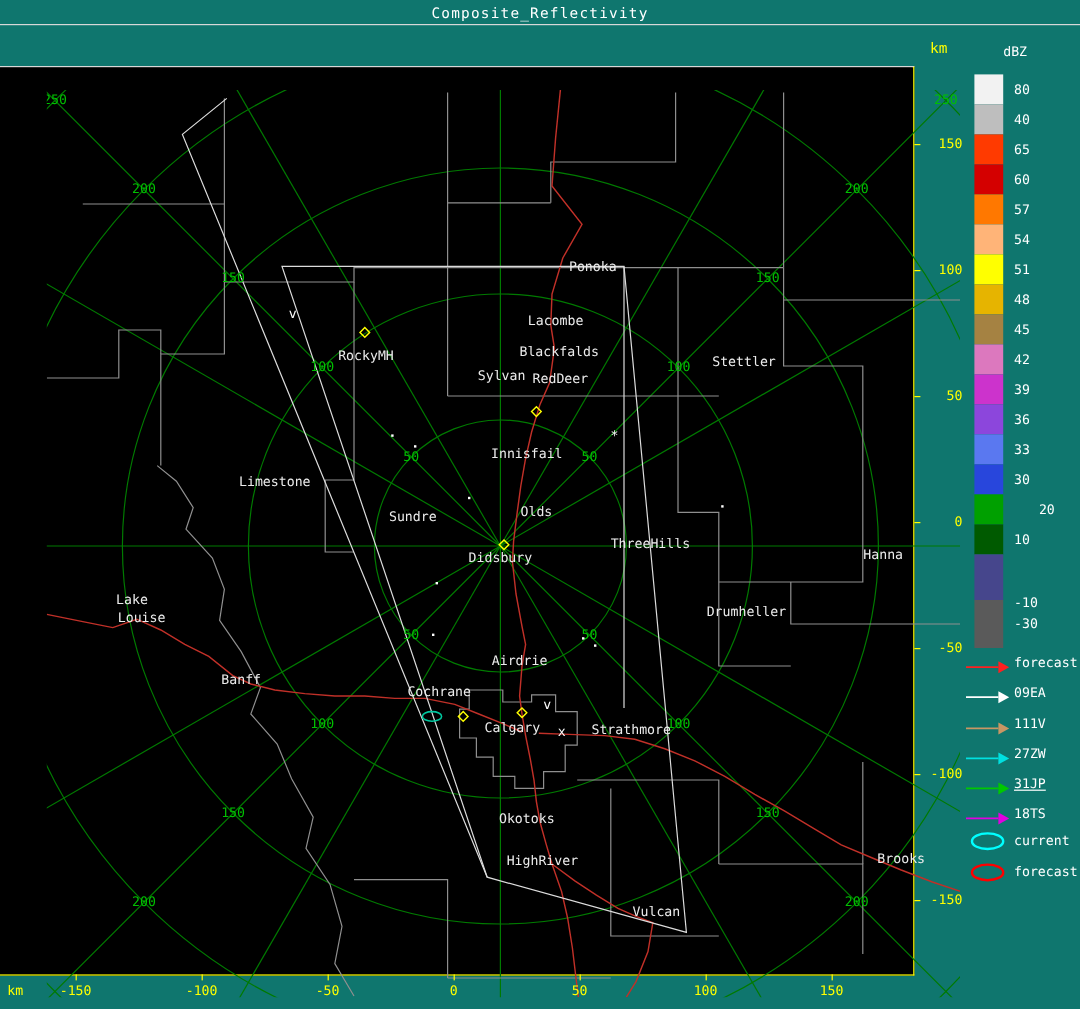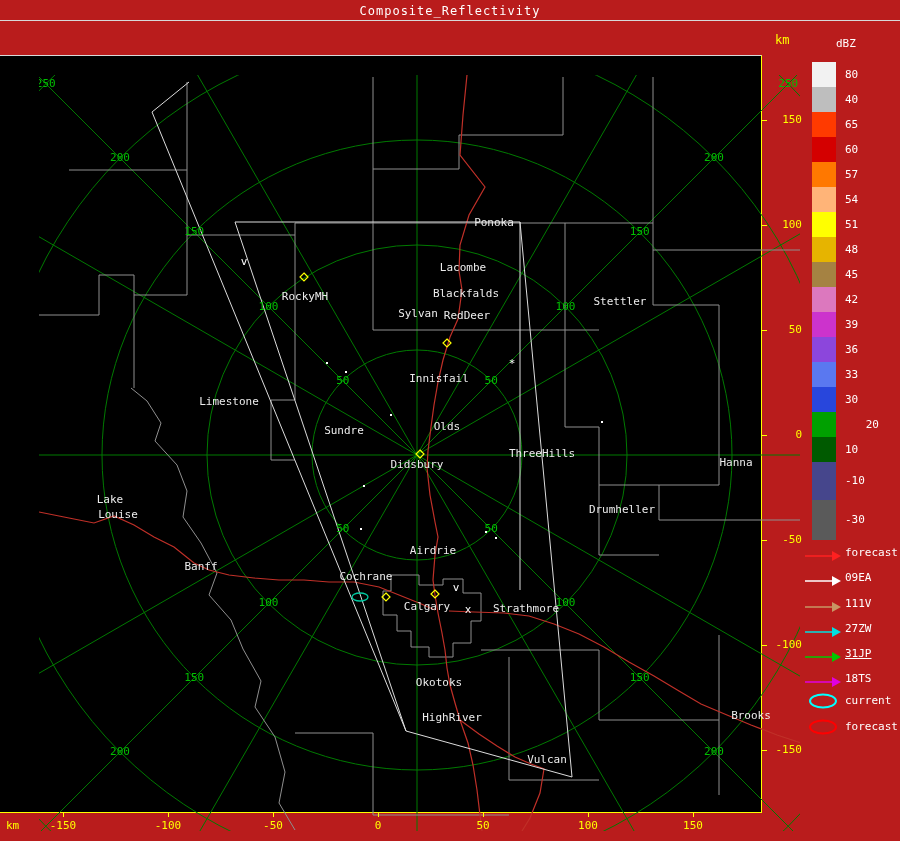--- a/index.html
+++ b/index.html
@@ -1,16 +1,16 @@
 <!DOCTYPE html>
 <html><head>
 <meta charset="utf-8">
 <style>
   html,body{margin:0;padding:0;background:#000;}
-  #root{position:relative;width:900px;height:841px;background:#b91c1c;overflow:hidden;
+  #root{position:relative;width:900px;height:841px;background:#0f766e;overflow:hidden;
         font-family:"DejaVu Sans Mono","Liberation Mono",monospace;}
   .abs{position:absolute;white-space:pre;}
   #titlebar{left:0;top:4px;width:900px;text-align:center;color:#ffffff;font-size:12px;letter-spacing:1px;}
   #title-rule{left:0;top:20px;width:900px;height:1px;background:#d8d8d8;}
   #timestamp{left:8px;top:33px;color:#ffff00;font-size:12px;}
   #km-top-right{left:775px;top:33px;color:#ffff00;font-size:12px;}
   #plot{left:0;top:55px;width:761px;height:756px;border-top:1px solid #d8d8d8;
         border-right:1px solid #ffff00;border-bottom:1px solid #ffff00;background:#000;}
   #bottom-axis{left:0;top:812px;width:762px;height:29px;}
   #right-axis{left:762px;top:55px;width:50px;height:757px;}
@@ -186,21 +186,21 @@
       <div class="swlab" style="top: 342.5px;">36</div>
       <div class="swatch" style="top: 362px; height: 25px; background: rgb(90, 120, 240);"></div>
       <div class="swlab" style="top: 367.5px;">33</div>
       <div class="swatch" style="top: 387px; height: 25px; background: rgb(40, 70, 220);"></div>
       <div class="swlab" style="top: 392.5px;">30</div>
       <div class="swatch" style="top: 412px; height: 25px; background: rgb(0, 160, 0);"></div>
       <div class="swlab" style="top: 417.5px; text-align: right;">20</div>
       <div class="swatch" style="top: 437px; height: 25px; background: rgb(0, 90, 0);"></div>
       <div class="swlab" style="top: 442.5px;">10</div>
       <div class="swatch" style="top: 462px; height: 38px; background: rgb(70, 70, 140);"></div>
-      <div class="swlab" style="top: 474px;">-10</div>
+      <div class="swlab" style="top: 496px;">-10</div>
       <div class="swatch" style="top: 500px; height: 40px; background: rgb(90, 90, 90);"></div>
       <div class="swlab" style="top: 513px;">-30</div>
     </div>
   <div id="legend">
       <div class="legicon" style="top: 547px; width: 38px; height: 12px;"><svg width="38" height="12">
           <line x1="1" y1="6" x2="28" y2="6" stroke="#ff2020" stroke-width="1.5"></line>
           <polygon points="28,1 37,6 28,11" fill="#ff2020"></polygon>
         </svg></div>
       <div class="leglab" style="top: 546px;">forecast</div>
       <div class="legicon" style="top: 572px; width: 38px; height: 12px;"><svg width="38" height="12">

